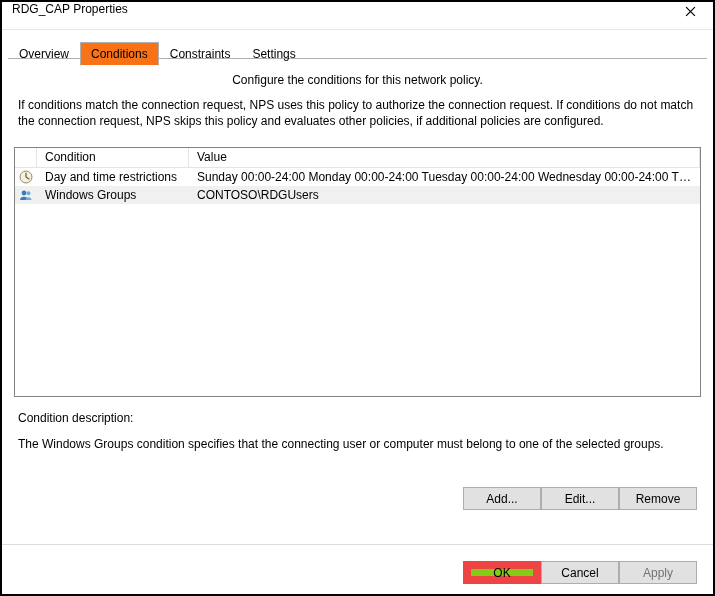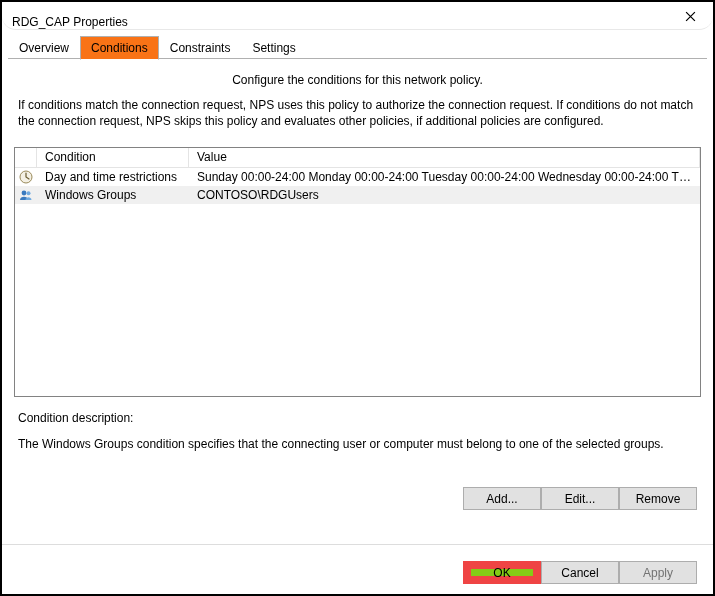--- a/index.html
+++ b/index.html
@@ -17,24 +17,23 @@
     width: 715px;
     height: 596px;
     border: 2px solid #000;
     background: #fff;
     display: flex;
     flex-direction: column;
   }
   .titlebar {
     height: 28px;
     display: flex;
-    align-items: flex-end;
+    align-items: flex-start;
     padding: 0 6px 0 10px;
     border-bottom: 1px solid #e8e8e8;
-    border-radius: 14px;
   }
   .titlebar .title { flex: 1; font-size: 12px; }
   .titlebar .close {
     width: 34px; height: 22px;
     display: flex; align-items: center; justify-content: center;
     cursor: default;
   }
   .titlebar .close svg { width: 11px; height: 11px; }
 
   .tabrow {
@@ -42,21 +41,21 @@
     align-items: flex-end;
     padding: 4px 6px 0 6px;
     height: 28px;
   }
   .tab {
     padding: 4px 10px 4px 10px;
     font-size: 12px;
     color: #000;
     border: 1px solid transparent;
     position: relative;
-    top: 2px;
+    top: 8px;
     cursor: default;
   }
   .tab.active {
     border: 1px solid #b0b0b0;
     border-bottom: 1px solid #fff;
     background: #f97316;
   }
   .tab-underline {
     height: 1px;
     background: #b0b0b0;

